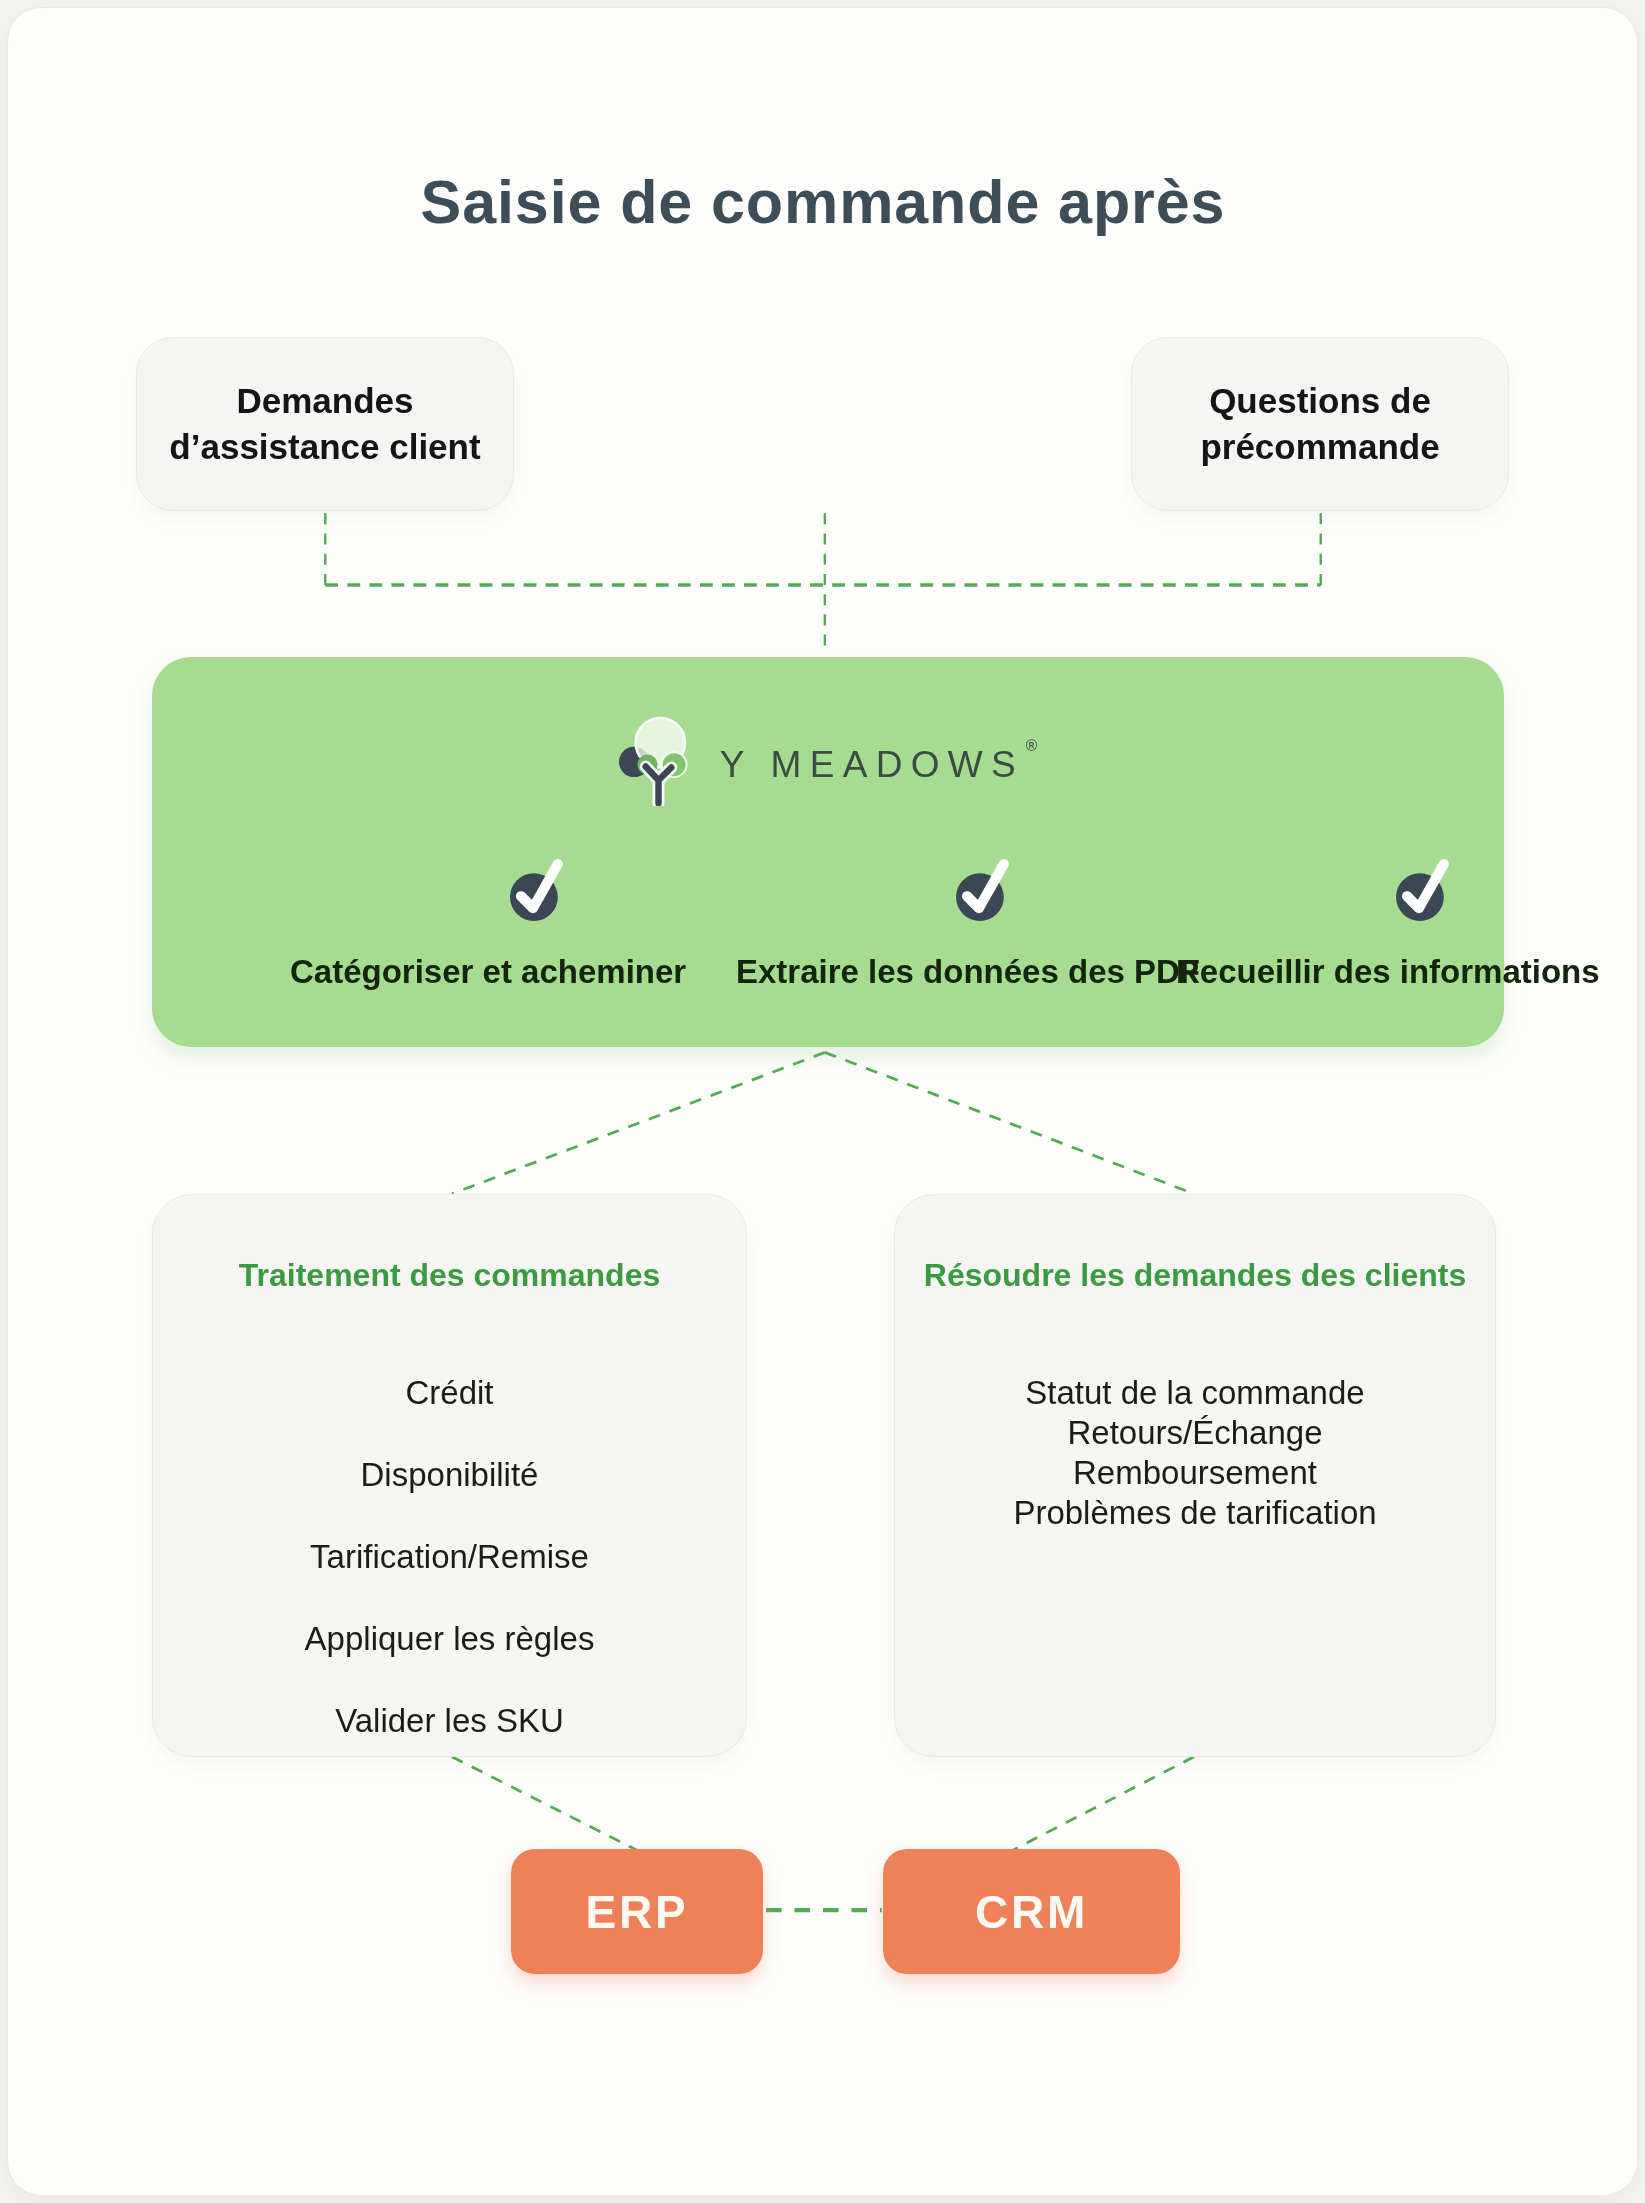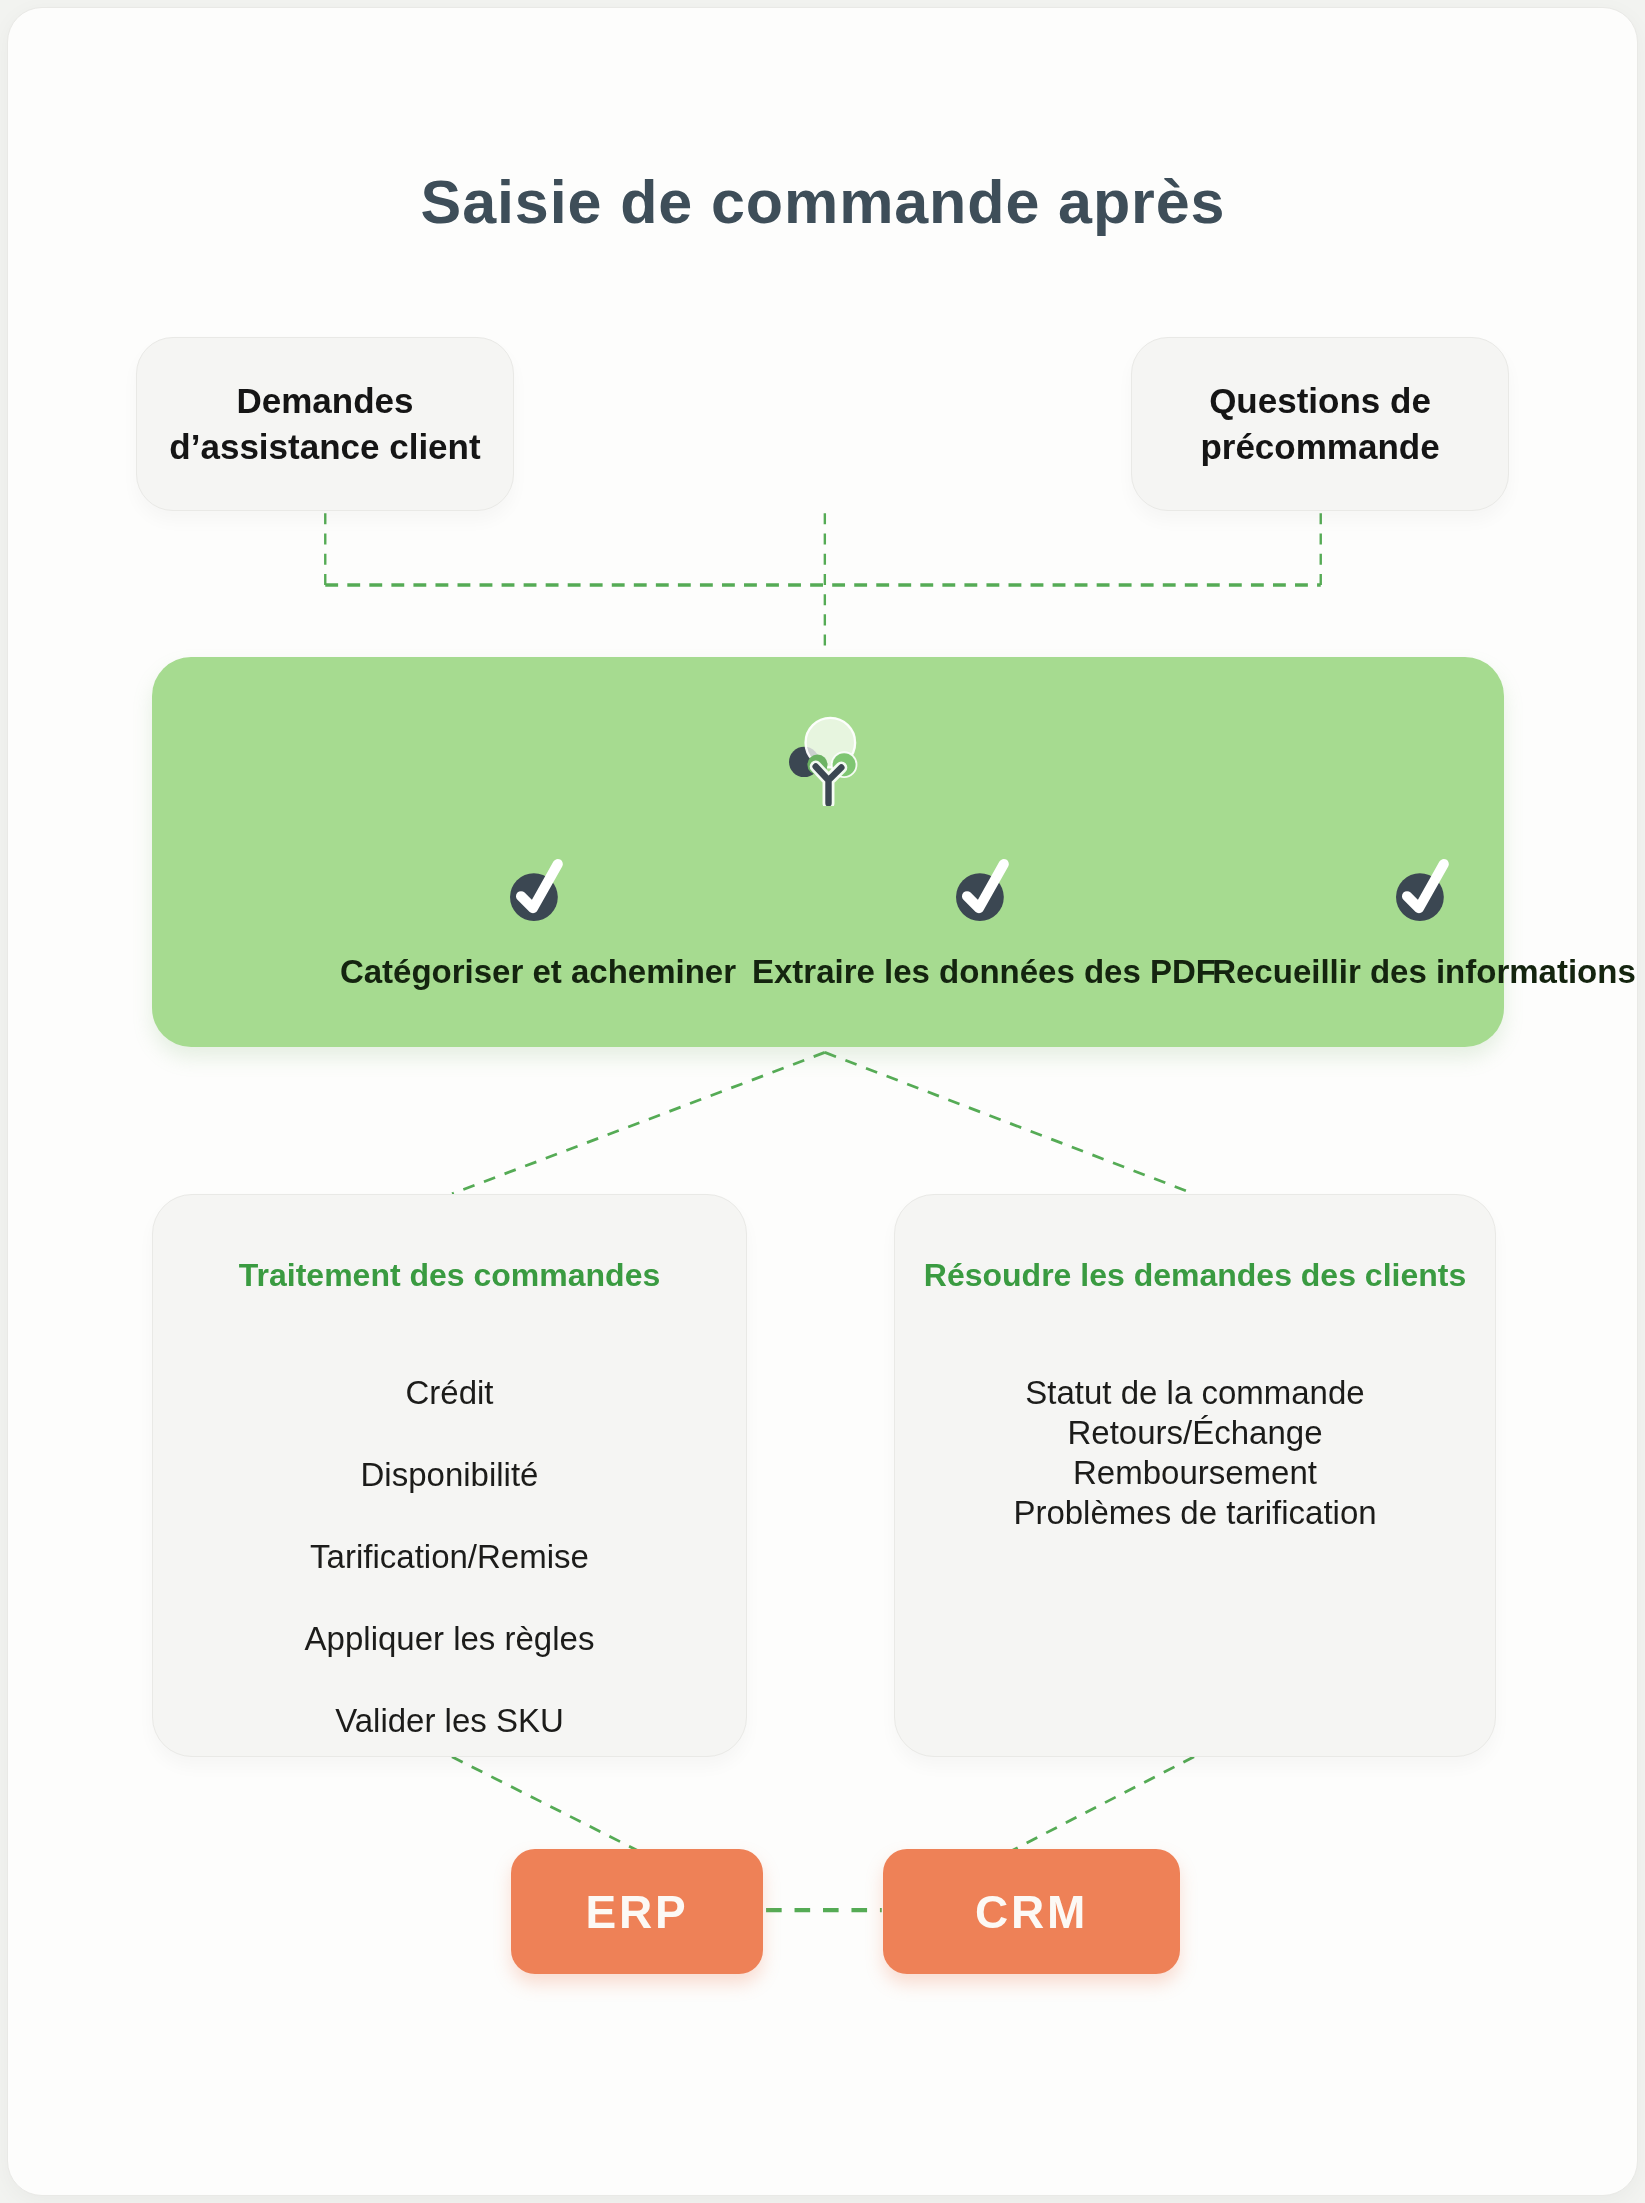--- a/index.html
+++ b/index.html
@@ -40,21 +40,21 @@
   .brand-row{
     position:absolute;left:0;top:59px;width:100%;
     display:flex;align-items:center;justify-content:center;gap:22px;
   }
   .brand-name{
     font-size:37px;font-weight:500;letter-spacing:8.3px;color:var(--brand-text);
     white-space:nowrap;
   }
   .brand-reg{font-size:15.6px;vertical-align:26px;letter-spacing:0;margin-left:1.8px;}
   .feature{
-    position:absolute;width:496px;text-align:center;
+    position:absolute;width:496px;text-align:left;
   }
   .feature-1{left:138px;} .feature-2{left:584px;} .feature-3{left:1024px;}
   .feature .icon-wrap{height:73px;margin-top:195px;display:flex;justify-content:center;}
   .feature-label{
     margin-top:27.5px;font-size:33px;font-weight:600;color:var(--feature-text);white-space:nowrap;
   }
   .outcome-box{
     position:absolute;top:1194px;height:563px;
     background:var(--box-bg);border:0.9px solid var(--box-border);border-radius:40px;
     box-shadow:0 9.2px 16.5px rgba(0,0,0,0.03);
@@ -110,20 +110,21 @@
   <div class="green-panel">
     <div class="brand-row">
       <svg width="79" height="90" viewBox="0 0 86 98" xmlns="http://www.w3.org/2000/svg">
         <circle cx="16.5" cy="50" r="16.5" fill="var(--dark-navy)"></circle>
         <circle cx="45" cy="29" r="27" fill="rgba(252,254,250,0.75)" stroke="rgba(255,255,255,0.95)" stroke-width="2.5"></circle>
         <circle cx="31" cy="53" r="11" fill="#6cb263"></circle>
         <circle cx="60" cy="53" r="13.5" fill="#7fc672" stroke="rgba(255,255,255,0.9)" stroke-width="2"></circle>
         <path d="M29 55 L43 70 L57 56 M43 70 L43 95" fill="none" stroke="rgba(255,255,255,0.9)" stroke-width="13" stroke-linecap="round" stroke-linejoin="round"></path>
         <path d="M29 55 L43 70 L57 56 M43 70 L43 95" fill="none" stroke="var(--dark-navy)" stroke-width="7" stroke-linecap="round" stroke-linejoin="round"></path>
       </svg>
+      <div class="brand-name"><span>Y MEADOWS</span><sup class="brand-reg">®</sup></div>
     </div>
 
     <div class="feature feature-1">
       <div class="icon-wrap">
         <svg width="57" height="70" viewBox="0 0 62 76" xmlns="http://www.w3.org/2000/svg">
           <circle cx="26" cy="49" r="26" fill="var(--dark-navy)"></circle>
           <path d="M12 48 L25 61 L52 13" fill="none" stroke="#ffffff" stroke-width="11" stroke-linecap="round" stroke-linejoin="round"></path>
         </svg>
       </div>
       <div class="feature-label">Catégoriser et acheminer</div>

